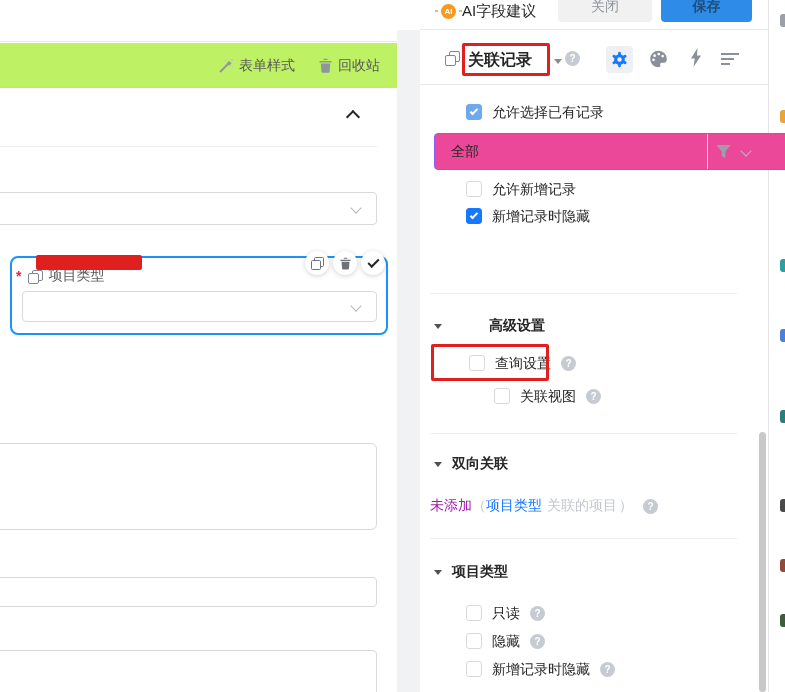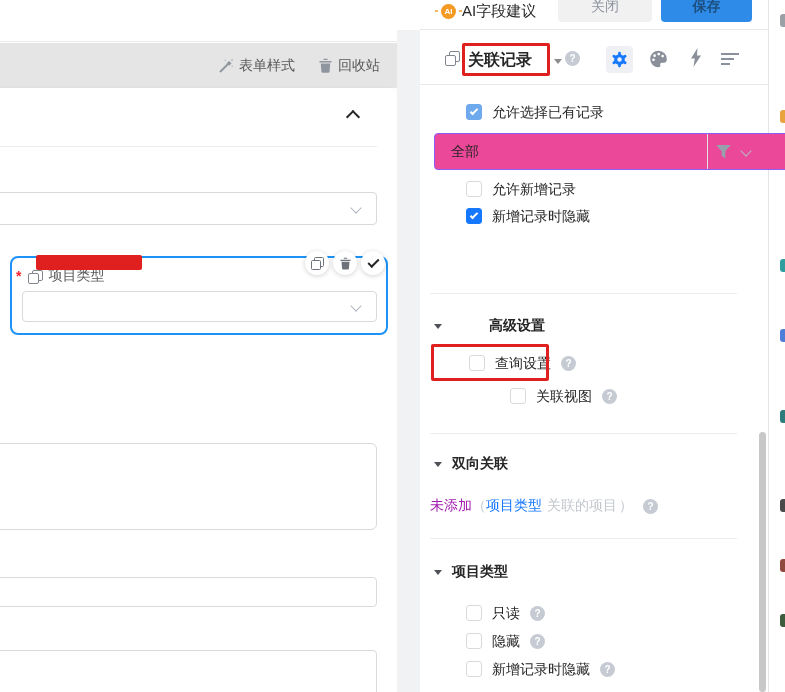--- a/index.html
+++ b/index.html
@@ -18,21 +18,21 @@
   .ai-bulb { position:relative; width:15px; height:15px; border-radius:50%; background:#f59a23;
              color:#fff; font-size:8px; font-weight:bold; display:flex; align-items:center; justify-content:center; }
   .ai-bulb::before, .ai-bulb::after { content:""; position:absolute; width:3px; height:2px; background:#f8b85c; top:6px; }
   .ai-bulb::before { left:-6px; } .ai-bulb::after { right:-6px; }
   .ai-suggest-label { font-size:15px; color:#262626; }
   .btn { display:flex; align-items:center; justify-content:center; border-radius:4px; font-size:14px; cursor:pointer; }
   .btn-close { left:558px; top:-9px; width:94px; height:31px; background:#f1f1f2; color:#8f959e; }
   .btn-save  { left:661px; top:-9px; width:91px; height:31px; background:#2e8ce8; color:#1d4e7e; font-weight:bold; }
 
   
-  .canvas-toolbar { left:0; top:43px; width:397px; height:45px; background:#e5e5e5;
+  .canvas-toolbar { left:0; top:43px; width:397px; height:45px; background:#bef264;
                     display:flex; align-items:center; justify-content:flex-end; gap:24px; padding-right:17px; }
   .toolbar-btn { display:flex; align-items:center; gap:6px; color:#595959; cursor:pointer; }
   .canvas-card { left:-20px; top:88px; width:417px; height:604px; background:#fff;
                  border-radius:0 8px 0 0; box-shadow:0 1px 5px rgba(0,0,0,.07); }
   .collapse-chevron { position:absolute; left:368px; top:24px; width:10px; height:10px;
                       border-top:2px solid #262626; border-right:2px solid #262626; transform:rotate(-45deg); cursor:pointer; }
   .card-divider { position:absolute; left:20px; top:58px; width:377px; height:1px; background:#ececec; }
   .field-box { position:absolute; border:1px solid #d9d9d9; border-radius:4px; background:#fff; }
   .sel-chevron { position:absolute; right:16px; top:50%; margin-top:-5px; width:8px; height:8px;
                  border-right:1.5px solid #b3b8c2; border-bottom:1.5px solid #b3b8c2; transform:rotate(45deg); }
@@ -301,21 +301,21 @@
     <span class="section-title">高级设置</span>
   </div>
 
   <div class="abs annotation-box annotation-query-box"></div>
   <div class="cb-row" style="left:437px; top:355px;">
     <span class="cb"></span>
     <span class="cb-label">查询设置</span>
     <span class="help-icon"></span>
   </div>
 
-  <div class="cb-row" style="left:450px; top:388px;padding-left:28px;">
+  <div class="cb-row" style="left:434px; top:388px;padding-left:28px;">
     <span class="cb"></span>
     <span class="cb-label">关联视图</span>
     <span class="help-icon"></span>
   </div>
 
   <div class="panel-divider" style="top:433px;"></div>
 
   <div class="section-header" style="top:455px;">
     <span class="section-triangle"></span>
     <span class="section-title">双向关联</span>

